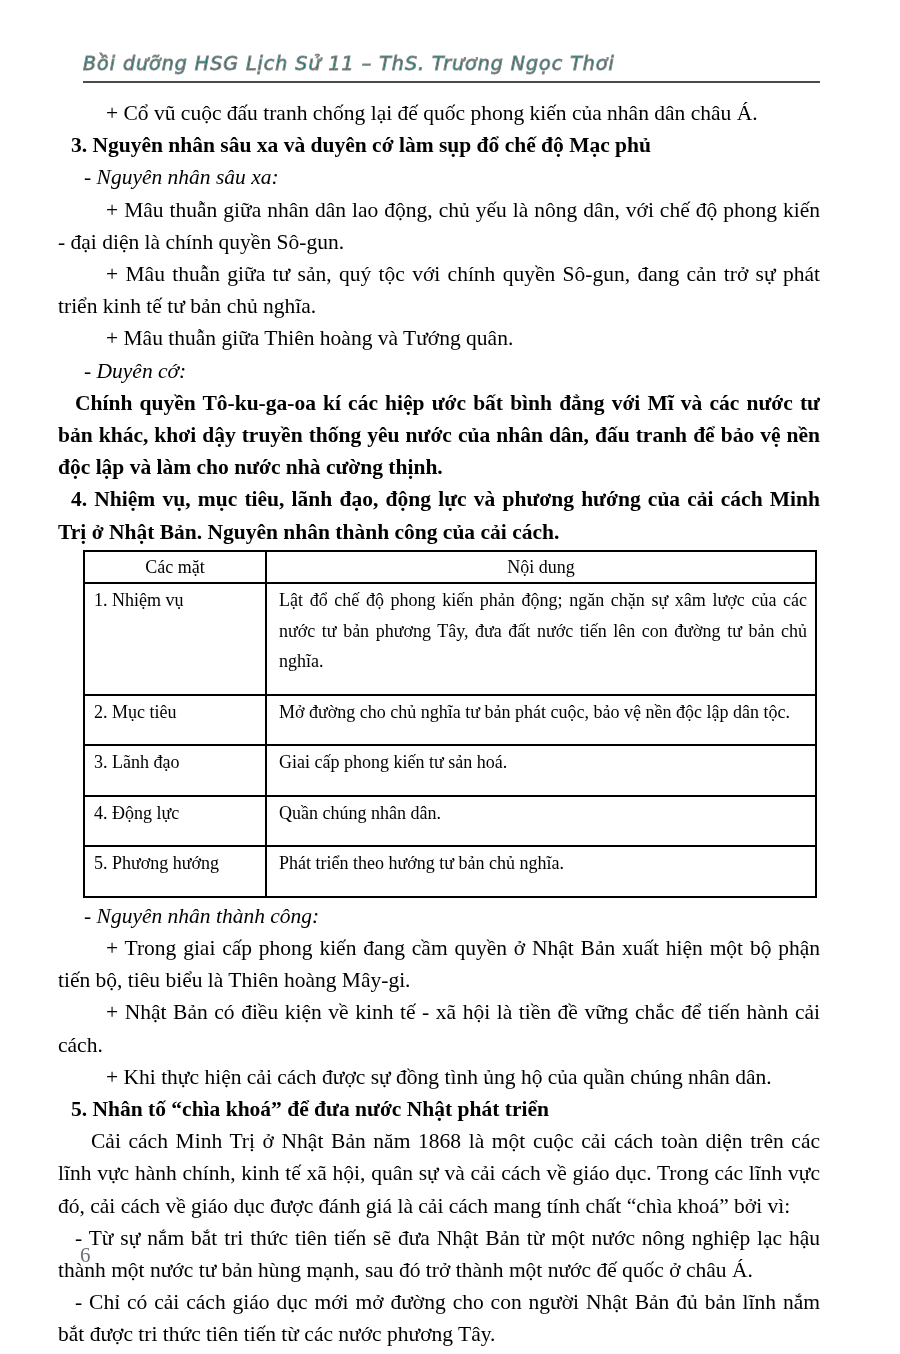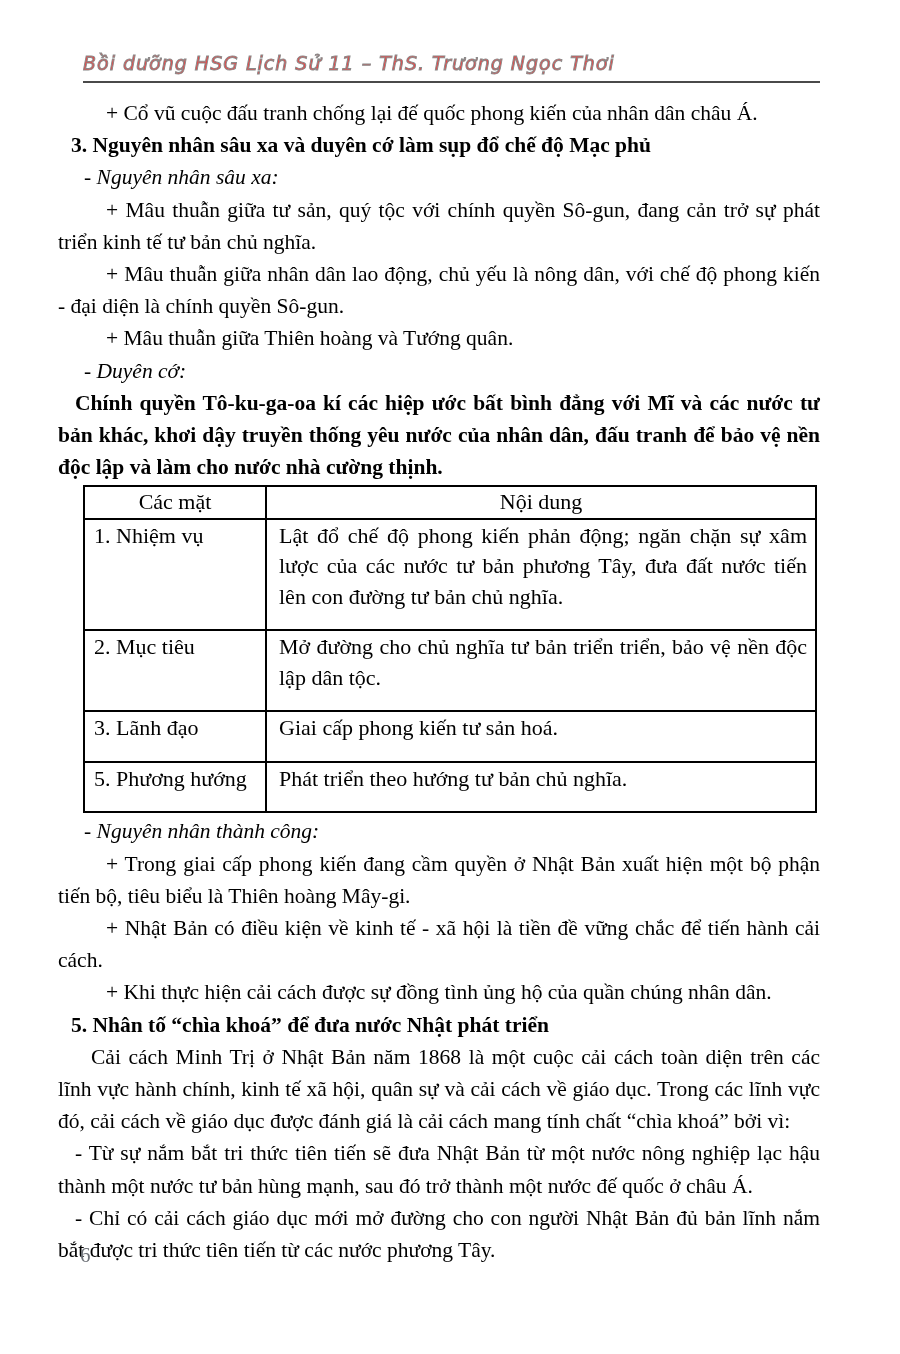--- a/index.html
+++ b/index.html
@@ -17,21 +17,21 @@
   .doc-header {
     margin-left: 25px;
     padding-bottom: 7px;
     border-bottom: 2px solid #4a4a4a;
   }
   .doc-header .title {
     font-family: "DejaVu Sans", sans-serif;
     font-style: italic;
     font-size: 19px;
     letter-spacing: 1px;
-    color: #ef4444;
+    color: #0f766e;
     -webkit-text-stroke: 1px #8a8a8a;
   }
   .doc-body {
     margin-top: 14px;
     font-size: 21.5px;
     line-height: 32.2px;
     text-align: justify;
   }
   .doc-body p { margin: 0; }
   .heading   { font-weight: bold; text-indent: 13px; }
@@ -43,21 +43,21 @@
   table.aspects {
     margin: 2px 0 2px 25px;
     width: 734px;
     border-collapse: collapse;
     table-layout: fixed;
   }
   table.aspects th, table.aspects td {
     border: 2px solid #000000;
     line-height: 30.5px;
     vertical-align: top;
-    font-size: 22px;
+    font-size: 18px;
   }
   table.aspects th {
     font-weight: normal;
     text-align: center;
     padding: 0 4px;
   }
   table.aspects td.aspect-col  { padding: 1px 4px 1px 9px;  text-align: left; }
   table.aspects td.content-col { padding: 1px 8px 17px 12px; text-align: justify; }
   col.c1 { width: 182px; }
   .page-number {
@@ -76,50 +76,55 @@
   <div class="doc-header">
     <span class="title">Bồi dưỡng HSG Lịch Sử 11 – ThS. Trương Ngọc Thơi</span>
   </div>
 
   <div class="doc-body">
 
     <p class="ind-plus">+ Cổ vũ cuộc đấu tranh chống lại đế quốc phong kiến của nhân dân châu Á.</p>
 
     <p class="heading">3. Nguyên nhân sâu xa và duyên cớ làm sụp đổ chế độ Mạc phủ</p>
     <p class="sub-label">- Nguyên nhân sâu xa:</p>
+    <p class="ind-plus">+ Mâu thuẫn giữa nhân dân lao động, chủ yếu là nông dân, với chế độ phong kiến - đại diện là chính quyền Sô-gun.</p>
     <p class="ind-plus">+ Mâu thuẫn giữa tư sản, quý tộc với chính quyền Sô-gun, đang cản trở sự phát triển kinh tế tư bản chủ nghĩa.</p>
-    <p class="ind-plus">+ Mâu thuẫn giữa nhân dân lao động, chủ yếu là nông dân, với chế độ phong kiến - đại diện là chính quyền Sô-gun.</p>
     <p class="ind-plus">+ Mâu thuẫn giữa Thiên hoàng và Tướng quân.</p>
     <p class="sub-label">- Duyên cớ:</p>
     <p class="ind-para">Chính quyền Tô-ku-ga-oa kí các hiệp ước bất bình đẳng với Mĩ và các nước tư bản khác, khơi dậy truyền thống yêu nước của nhân dân, đấu tranh để bảo vệ nền độc lập và làm cho nước nhà cường thịnh.</p>
 
+    <p class="heading">4. Nhiệm vụ, mục tiêu, lãnh đạo, động lực và phương hướng của cải cách Minh Trị ở Nhật Bản. Nguyên nhân thành công của cải cách.</p>
 
     <table class="aspects">
       <colgroup>
           <col class="c1">
           <col>
         </colgroup>
       <thead>
         <tr>
           <th>Các mặt</th>
           <th>Nội dung</th>
         </tr>
       </thead>
       <tbody>
         <tr>
           <td class="aspect-col">1. Nhiệm vụ</td>
           <td class="content-col">Lật đổ chế độ phong kiến phản động; ngăn chặn sự xâm lược của các nước tư bản phương Tây, đưa đất nước tiến lên con đường tư bản chủ nghĩa.</td>
         </tr>
         <tr>
           <td class="aspect-col">2. Mục tiêu</td>
-          <td class="content-col">Mở đường cho chủ nghĩa tư bản triển triển, bảo vệ nền độc lập dân tộc.</td>
+          <td class="content-col">Mở đường cho chủ nghĩa tư bản phát cuộc, bảo vệ nền độc lập dân tộc.</td>
         </tr>
         <tr>
           <td class="aspect-col">3. Lãnh đạo</td>
           <td class="content-col">Giai cấp phong kiến tư sản hoá.</td>
+        </tr>
+        <tr>
+          <td class="aspect-col">4. Động lực</td>
+          <td class="content-col">Quần chúng nhân dân.</td>
         </tr>
         <tr>
           <td class="aspect-col">5. Phương hướng</td>
           <td class="content-col">Phát triển theo hướng tư bản chủ nghĩa.</td>
         </tr>
       </tbody>
     </table>
 
     <p class="sub-label">- Nguyên nhân thành công:</p>
     <p class="ind-plus">+ Trong giai cấp phong kiến đang cầm quyền ở Nhật Bản xuất hiện một bộ phận tiến bộ, tiêu biểu là Thiên hoàng Mây-gi.</p>

